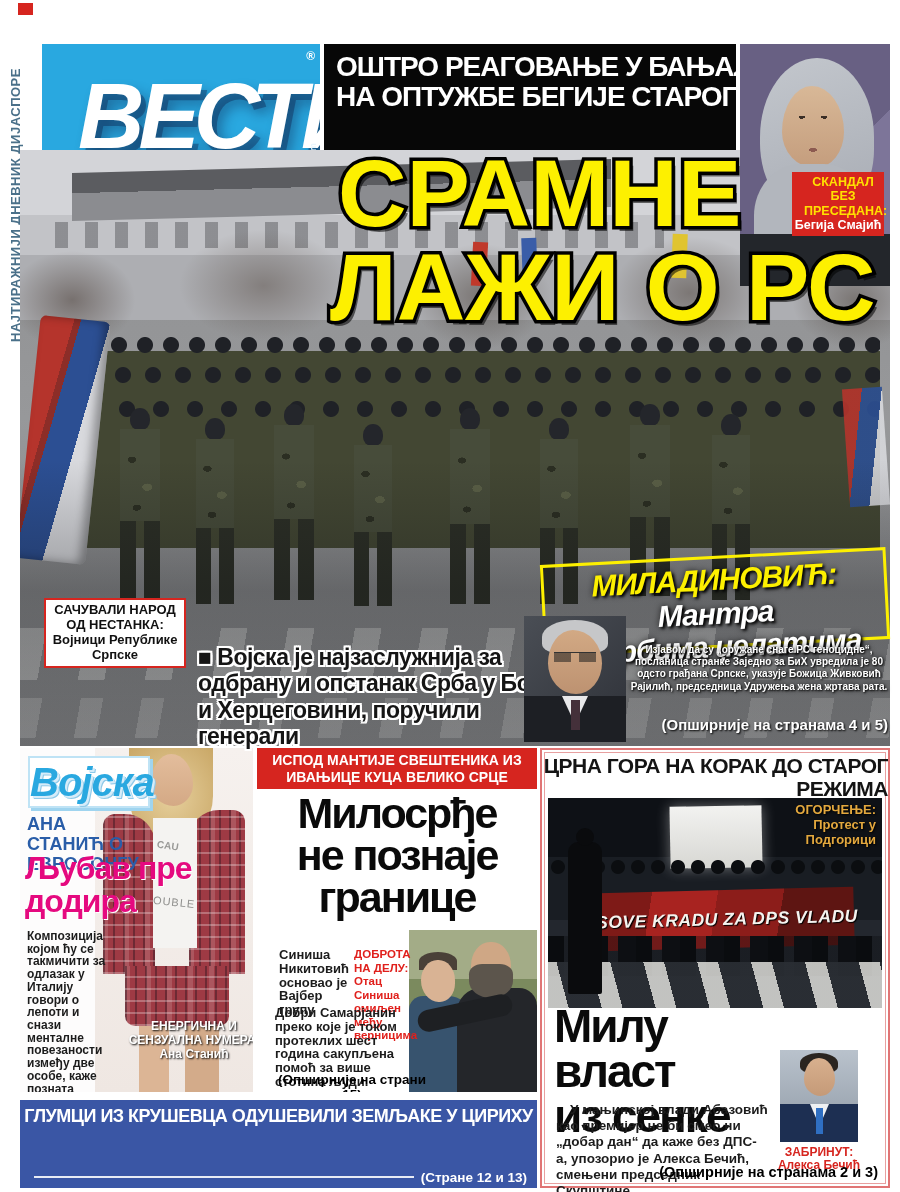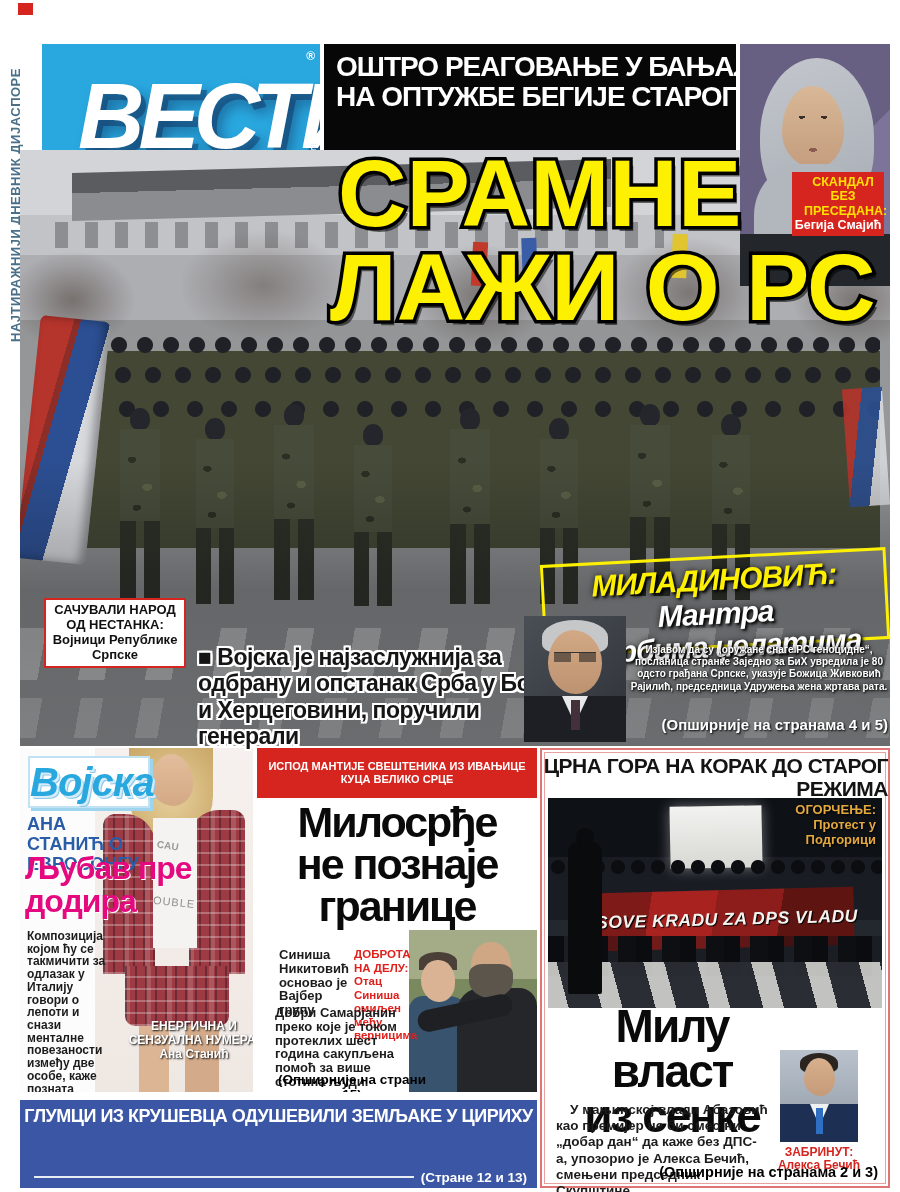--- a/index.html
+++ b/index.html
@@ -169,21 +169,21 @@
   .scena-headline{position:absolute;left:5px;top:104px;width:178px;color:#e5097f;font-weight:bold;
       font-size:32px;line-height:1.04;letter-spacing:-1px;z-index:3;text-shadow:1px 1px 0 #fff;}
   .scena-body{position:absolute;left:7px;top:182px;width:82px;color:#1c1c1c;font-weight:bold;
       font-size:12px;line-height:1.06;z-index:3;}
   .ana-caption{position:absolute;left:108px;top:272px;width:132px;text-align:center;color:#fff;
       font-weight:bold;font-size:12px;line-height:1.15;text-shadow:1px 1px 2px #000;z-index:3;}
 
   
   .milosrdje{left:257px;top:748px;width:280px;height:344px;background:#fff;overflow:hidden;}
   .m-banner{width:100%;background:#d6251f;color:#fff;text-align:center;font-weight:bold;
-      font-size:11px;line-height:1.18;padding:12px 4px;}
+      font-size:14px;line-height:1.18;padding:4px 4px;}
   .m-headline{margin-top:3px;width:252px;margin-left:auto;margin-right:auto;text-align:center;
       color:#0a0a0a;font-weight:bold;font-size:43px;line-height:.98;letter-spacing:-2px;}
   .m-photo{position:absolute;right:0;top:182px;width:128px;height:162px;overflow:hidden;
       background:linear-gradient(180deg,#a3ac87 0 30%,#7b8a5e 30% 100%);}
   .p-face1{position:absolute;left:12px;top:30px;width:34px;height:42px;background:#d9b394;border-radius:50% 50% 46% 54%;}
   .p-hair1{position:absolute;left:10px;top:22px;width:38px;height:18px;background:#4a4038;border-radius:50% 50% 0 0;}
   .p-body1{position:absolute;left:0px;top:66px;width:60px;height:96px;background:#37536e;border-radius:14px 20px 0 0;}
   .p-face2{position:absolute;left:62px;top:12px;width:40px;height:50px;background:#cfa785;border-radius:50% 50% 55% 45%;}
   .p-beard{position:absolute;left:60px;top:34px;width:44px;height:34px;background:#5c554c;border-radius:30% 30% 50% 50%;}
   .p-body2{position:absolute;left:48px;top:58px;width:80px;height:104px;background:#24262a;border-radius:24px 18px 0 0;}
@@ -214,21 +214,21 @@
       background:linear-gradient(100deg,#7e1a17 0 20%,#a82320 20% 45%,#8c1d1a 45% 70%,#5e1512 70% 100%);
       display:flex;align-items:center;justify-content:center;}
   .cg-banner span{color:#f5f3ef;font-weight:bold;font-style:italic;font-size:17.5px;letter-spacing:.5px;white-space:nowrap;
       text-shadow:1px 1px 1px #000;}
   .cg-front{position:absolute;left:0;right:0;top:138px;height:40px;
       background:repeating-linear-gradient(90deg,#0a0c0f 0 16px,rgba(10,12,15,.35) 16px 26px,#0d0f13 26px 44px);}
   .cg-zebra{position:absolute;left:0;right:0;bottom:0;height:46px;
       background:repeating-linear-gradient(75deg,rgba(222,222,218,.85) 0 20px,rgba(42,46,52,.92) 20px 52px);}
   .cg-walker{position:absolute;left:20px;top:44px;width:34px;height:152px;background:#0a0b0d;border-radius:10px 10px 2px 2px;}
   .cg-walker::before{content:'';position:absolute;left:8px;top:-14px;width:18px;height:18px;background:#0a0b0d;border-radius:50%;}
-  .cg-headline{position:absolute;left:12px;top:254px;width:236px;text-align:center;color:#0a0a0a;
+  .cg-headline{position:absolute;left:12px;top:254px;width:236px;text-align:left;color:#0a0a0a;
       font-weight:bold;font-size:46px;line-height:.98;letter-spacing:-2px;}
   .cg-body{position:absolute;left:14px;top:352px;width:212px;color:#1c1c1c;font-weight:bold;
       font-size:13.5px;line-height:1.2;text-indent:14px;}
   .cg-becic{position:absolute;left:238px;top:300px;width:78px;height:92px;overflow:hidden;
       background:linear-gradient(180deg,#b9c2cc,#8f99a5);}
   .b-hair{position:absolute;left:20px;top:3px;width:38px;height:20px;background:#2b2520;border-radius:50% 50% 30% 30%;}
   .b-face{position:absolute;left:24px;top:8px;width:31px;height:38px;background:linear-gradient(180deg,#d8b08e,#c59a78);
       border-radius:48% 52% 46% 54%/56% 56% 44% 44%;}
   .b-suit{position:absolute;left:0;bottom:0;width:100%;height:38px;background:#1d2f52;}
   .b-shirt{position:absolute;left:30px;bottom:16px;width:19px;height:22px;background:#eef0f2;

